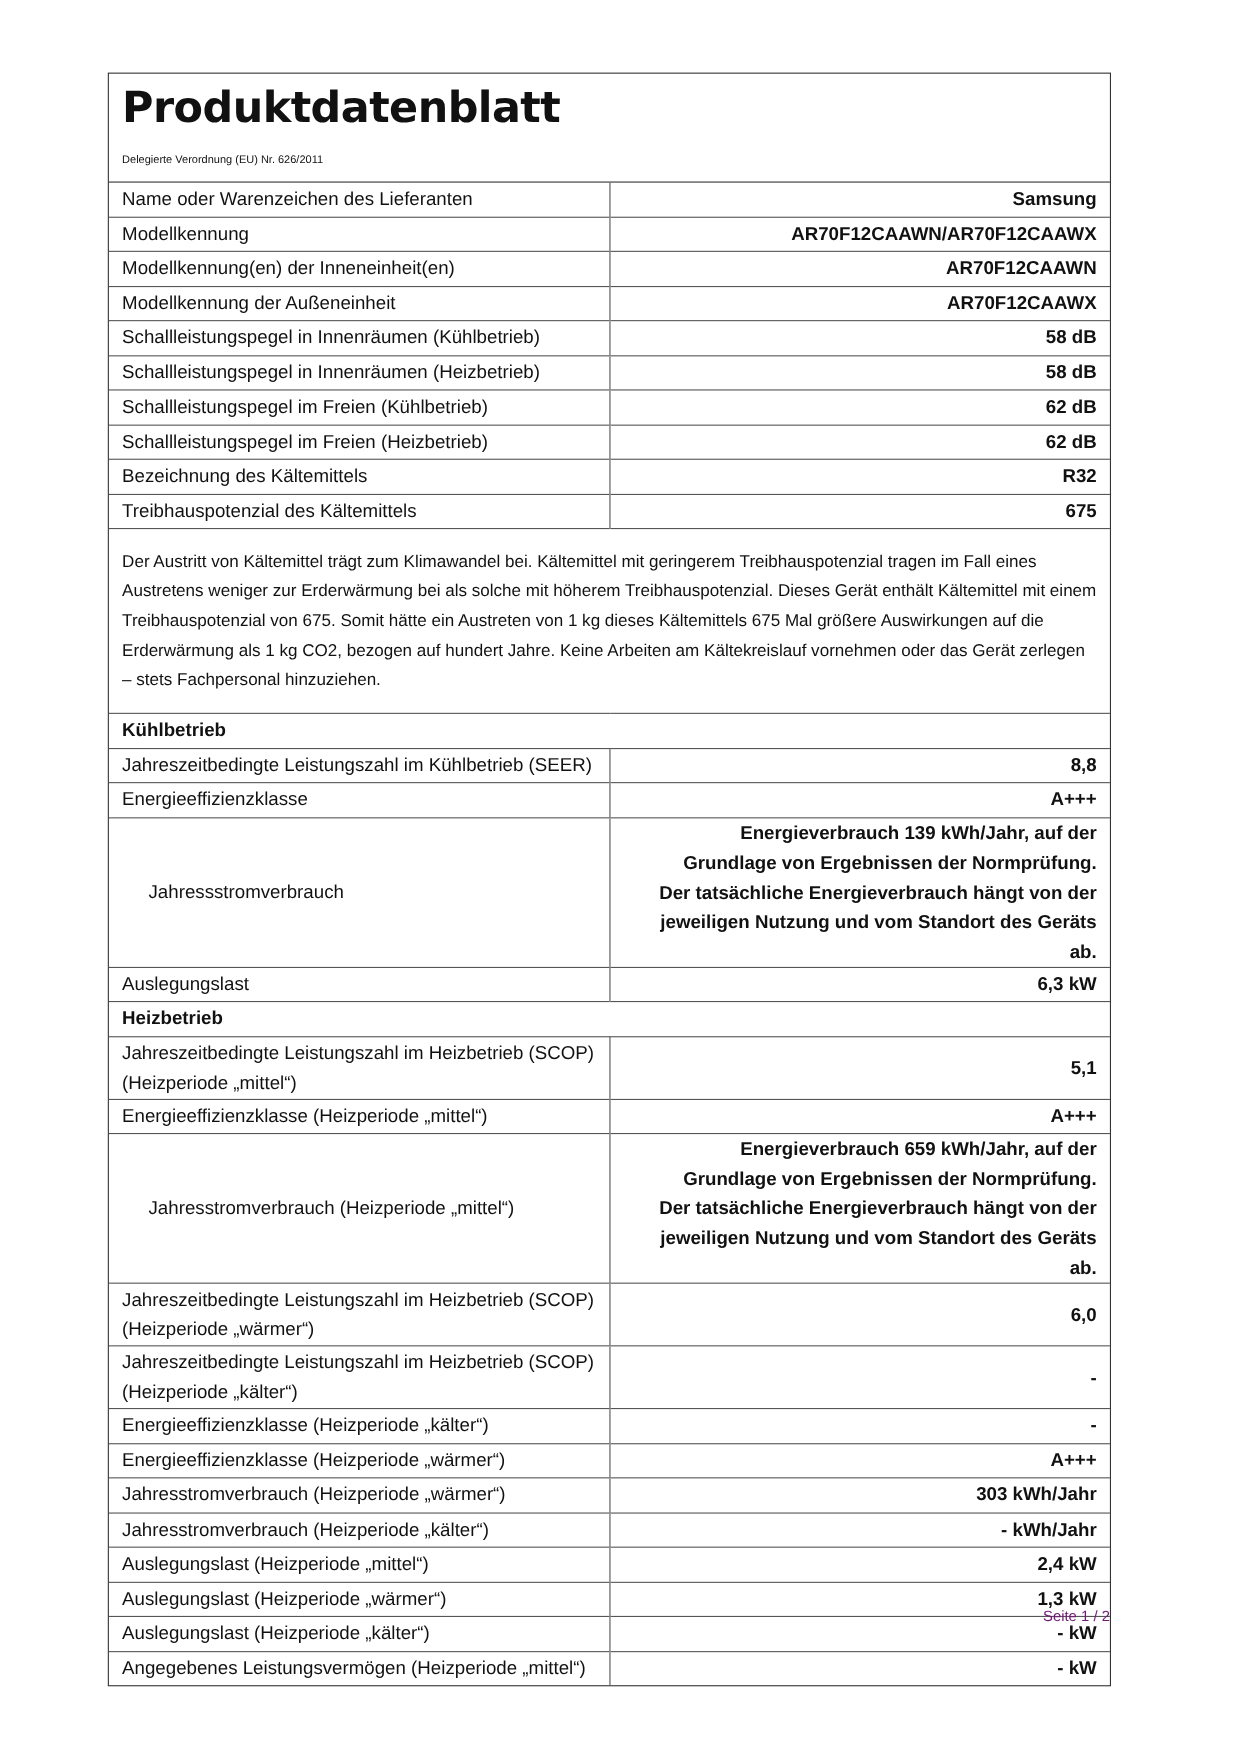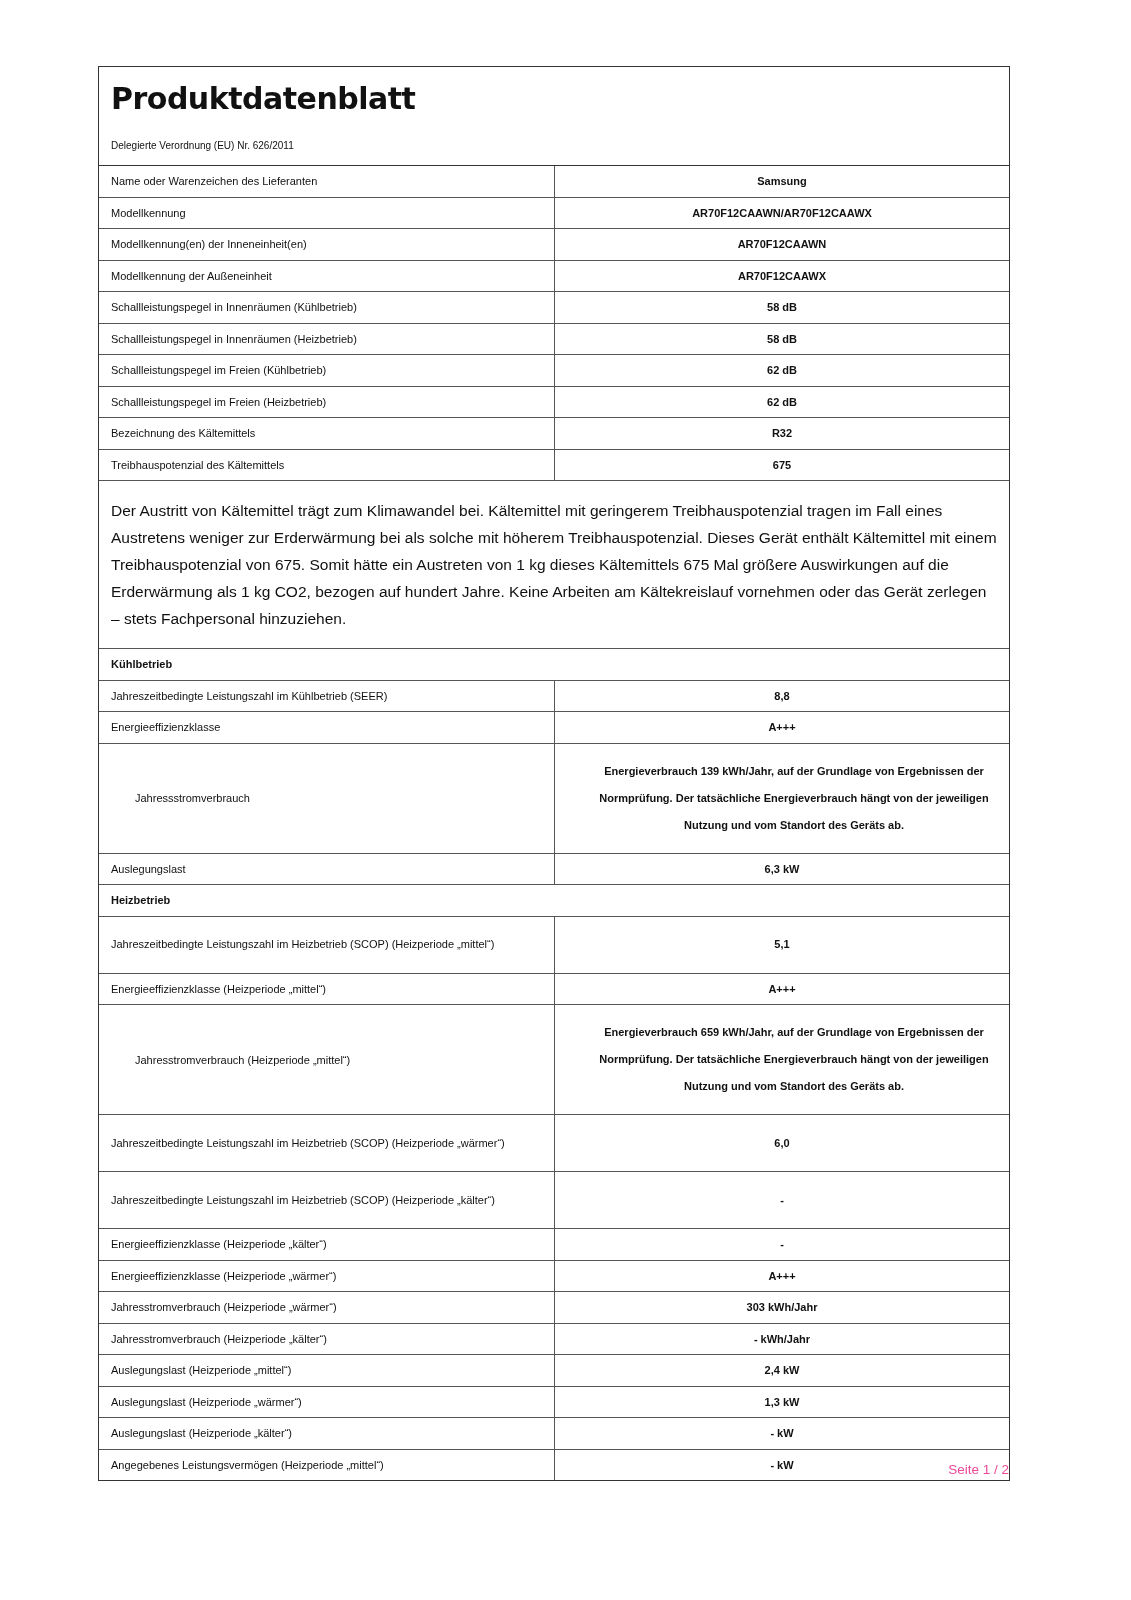--- a/index.html
+++ b/index.html
@@ -1,32 +1,32 @@
 <!DOCTYPE html>
 <html><head>
 <meta charset="utf-8">
 <style>
   html, body { margin: 0; padding: 0; background: #ffffff; }
   body { width: 1131px; height: 1600px; position: relative; font-family: "Liberation Sans", sans-serif; color: #111; }
   .sheet { position: absolute; left: 98px; top: 66px; width: 912px; border: 1px solid #333; box-sizing: border-box; }
   .title-block { border-bottom: 1px solid #333; padding: 4px 12px 8px 12px; }
-  .title { font-family: "DejaVu Sans", sans-serif; font-weight: bold; font-size: 30px; letter-spacing: -0.5px; margin: 2px 0 10px 0; line-height: 52px; }
+  .title { font-family: "DejaVu Sans", sans-serif; font-weight: bold; font-size: 39px; letter-spacing: -0.5px; margin: 2px 0 10px 0; line-height: 52px; }
   .subtitle { font-size: 10px; line-height: 22px; }
   table { border-collapse: collapse; width: 100%; table-layout: fixed; }
-  td { border-top: 1px solid #555; font-size: 11px; padding: 0 12px; vertical-align: middle; }
+  td { border-top: 1px solid #555; font-size: 17px; padding: 0 12px; vertical-align: middle; }
   tr:first-child td { border-top: none; }
   td.label { width: 431px; border-right: 1px solid #555; }
-  td.value { text-align: center; font-weight: bold; margin-left: 44px; }
+  td.value { text-align: right; font-weight: bold; margin-left: 44px; }
   tr.single td { height: 30.5px; }
   tr.double td { height: 56px; line-height: 27px; }
   tr.quad td { height: 109px; padding-left: 36px; }
   td.value .para { line-height: 27px; }
   tr.section td { height: 30.5px; font-weight: bold; }
   tr.note td { padding: 16px 12px; line-height: 27px; font-size: 15.5px; }
-  .footer { position: absolute; right: 122px; top: 1462px; font-size: 13.5px; color: #ec4899; }
+  .footer { position: absolute; right: 122px; top: 1462px; font-size: 13.5px; color: #701a75; }
 </style>
 </head>
 <body>
 
 <div class="sheet">
   <div class="title-block">
     <div class="title">Produktdatenblatt</div>
     <div class="subtitle">Delegierte Verordnung (EU) Nr. 626/2011</div>
   </div>
 

